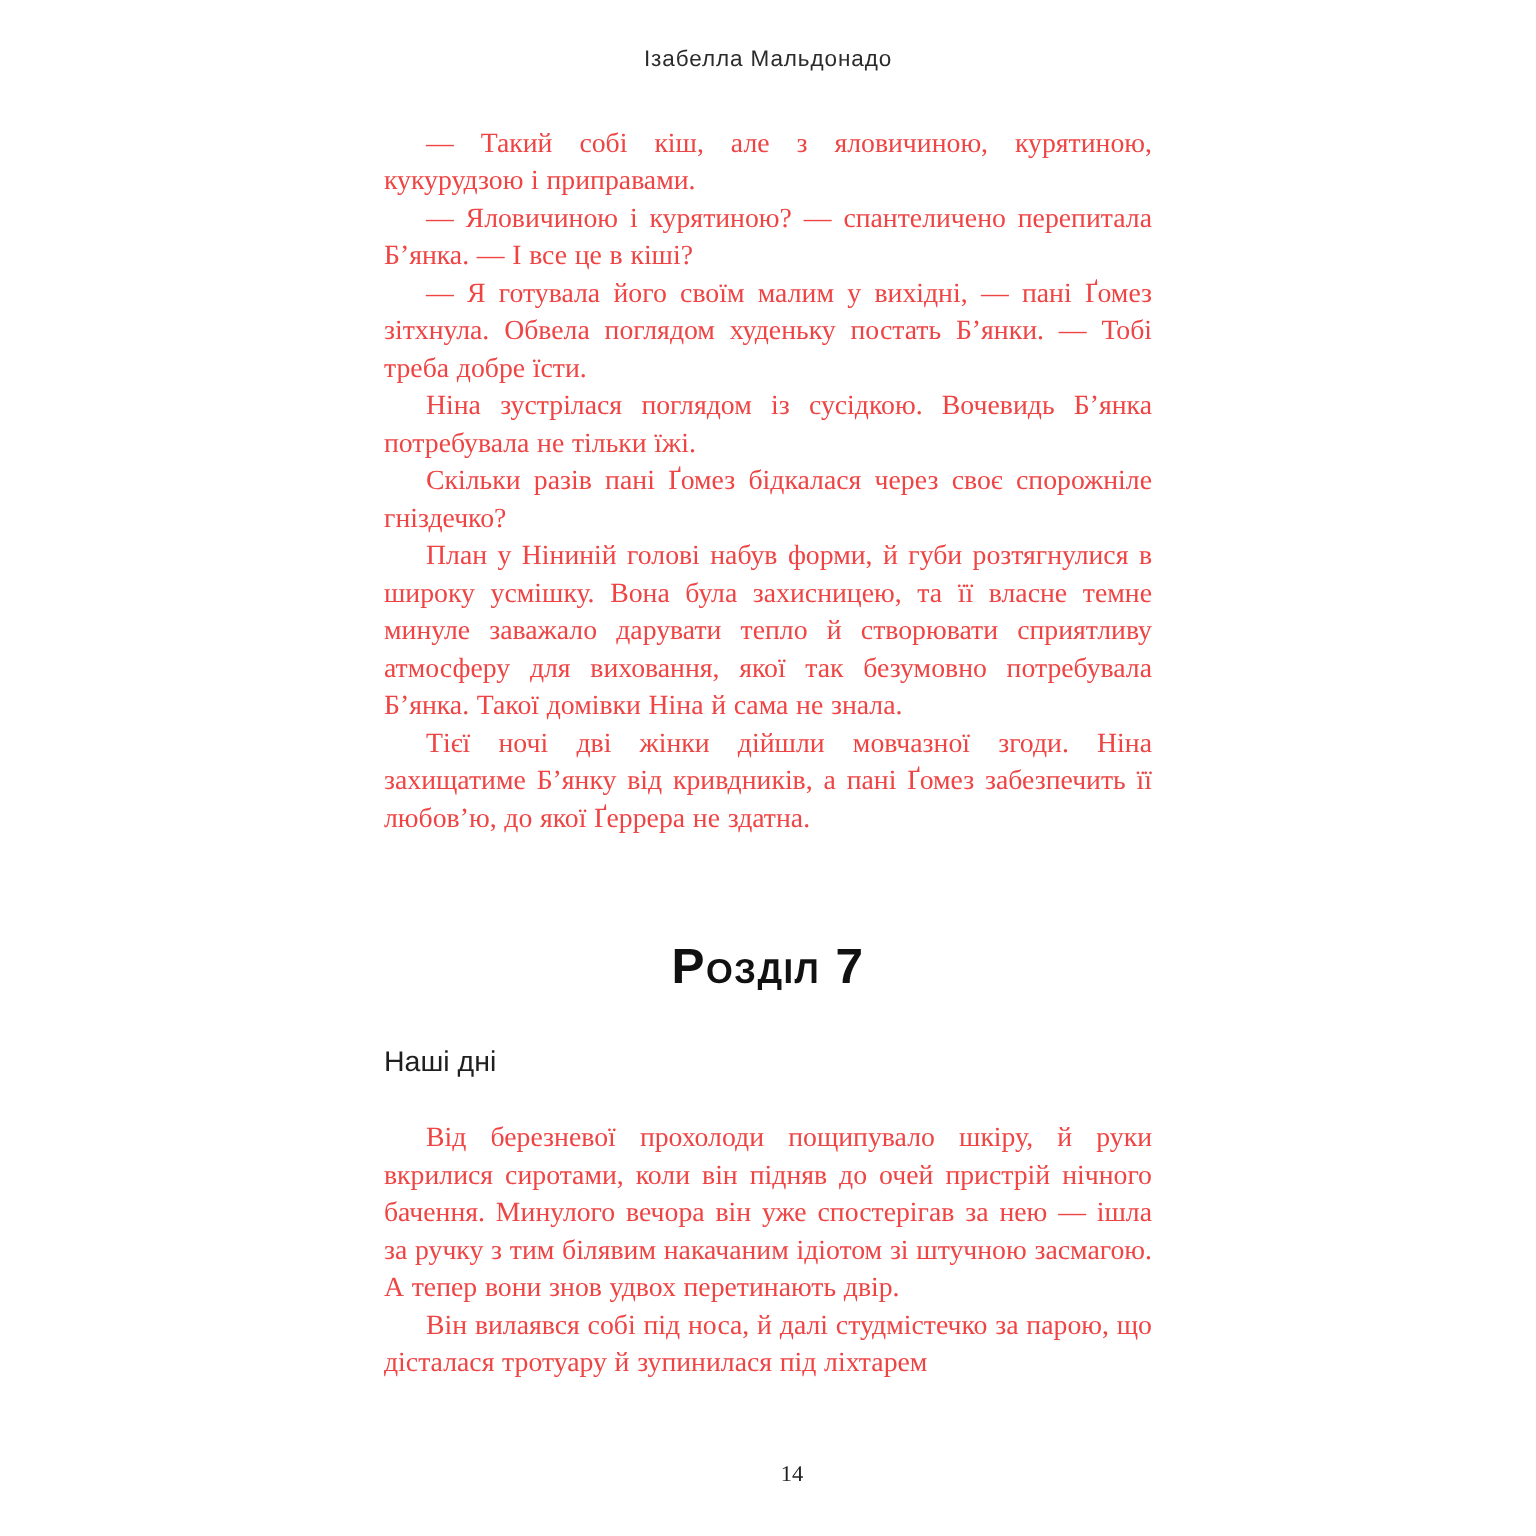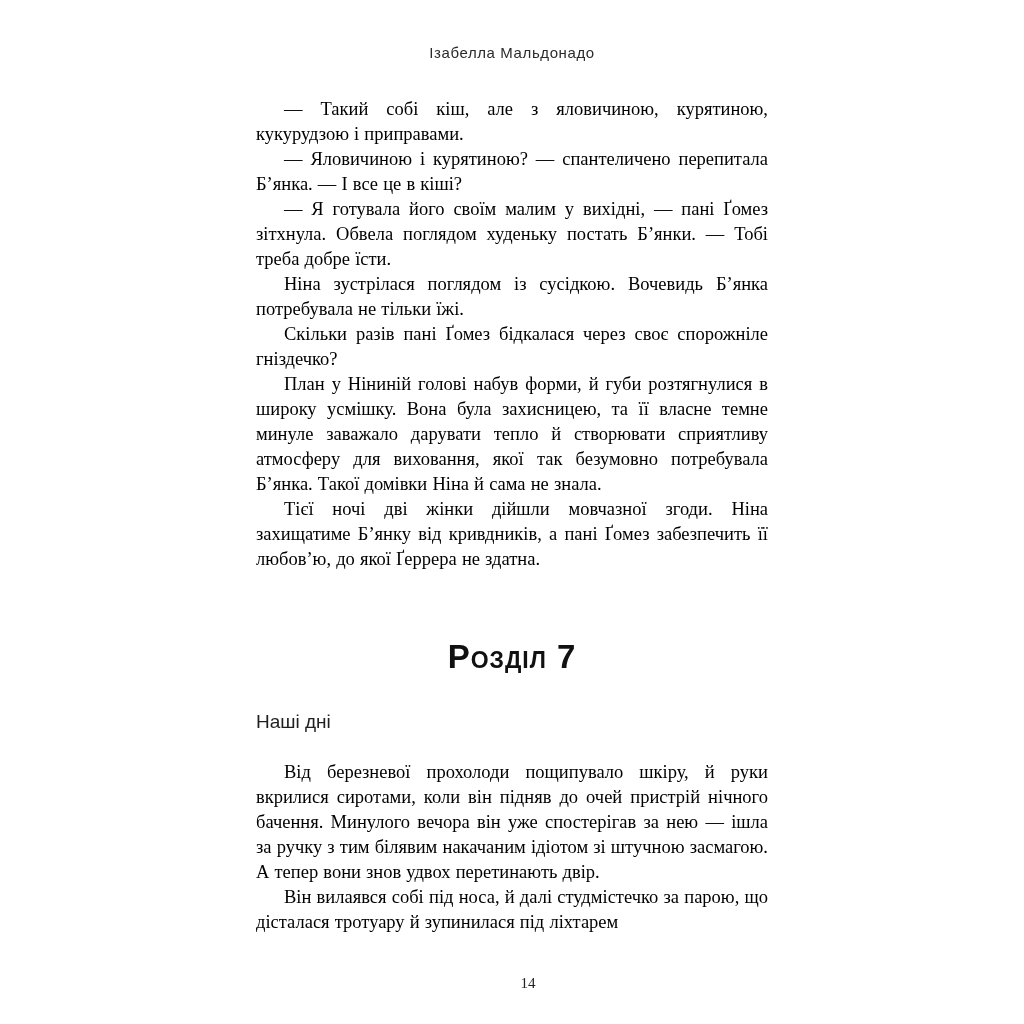--- a/index.html
+++ b/index.html
@@ -9,40 +9,40 @@
   }
   .page {
     position: relative;
     width: 1024px;
     height: 1024px;
     background: #ffffff;
     overflow: hidden;
     color: #1a1a1a;
   }
   .running-header {
-    padding-top: 44px;
+    padding-top: 31px;
     text-align: center;
     font-family: "Liberation Sans", sans-serif;
     font-size: 15px;
     letter-spacing: 0.6px;
     color: #2b2b2b;
   }
   .text-column {
     width: 512px;
     margin: 0 auto;
     padding-top: 36px;
   }
   .para {
     margin: 0;
     font-family: "Liberation Serif", "DejaVu Serif", serif;
     font-size: 18.5px;
     line-height: 25px;
     text-align: justify;
     text-indent: 28px;
-    color: #000000;
+    color: #ef4444;
     word-spacing: 0.5px;
   }
   .chapter-title {
     margin: 66px 0 0 0;
     text-align: center;
     font-family: "Liberation Sans", sans-serif;
     font-weight: 700;
     font-variant-caps: small-caps;
     font-size: 33px;
     letter-spacing: 1px;

